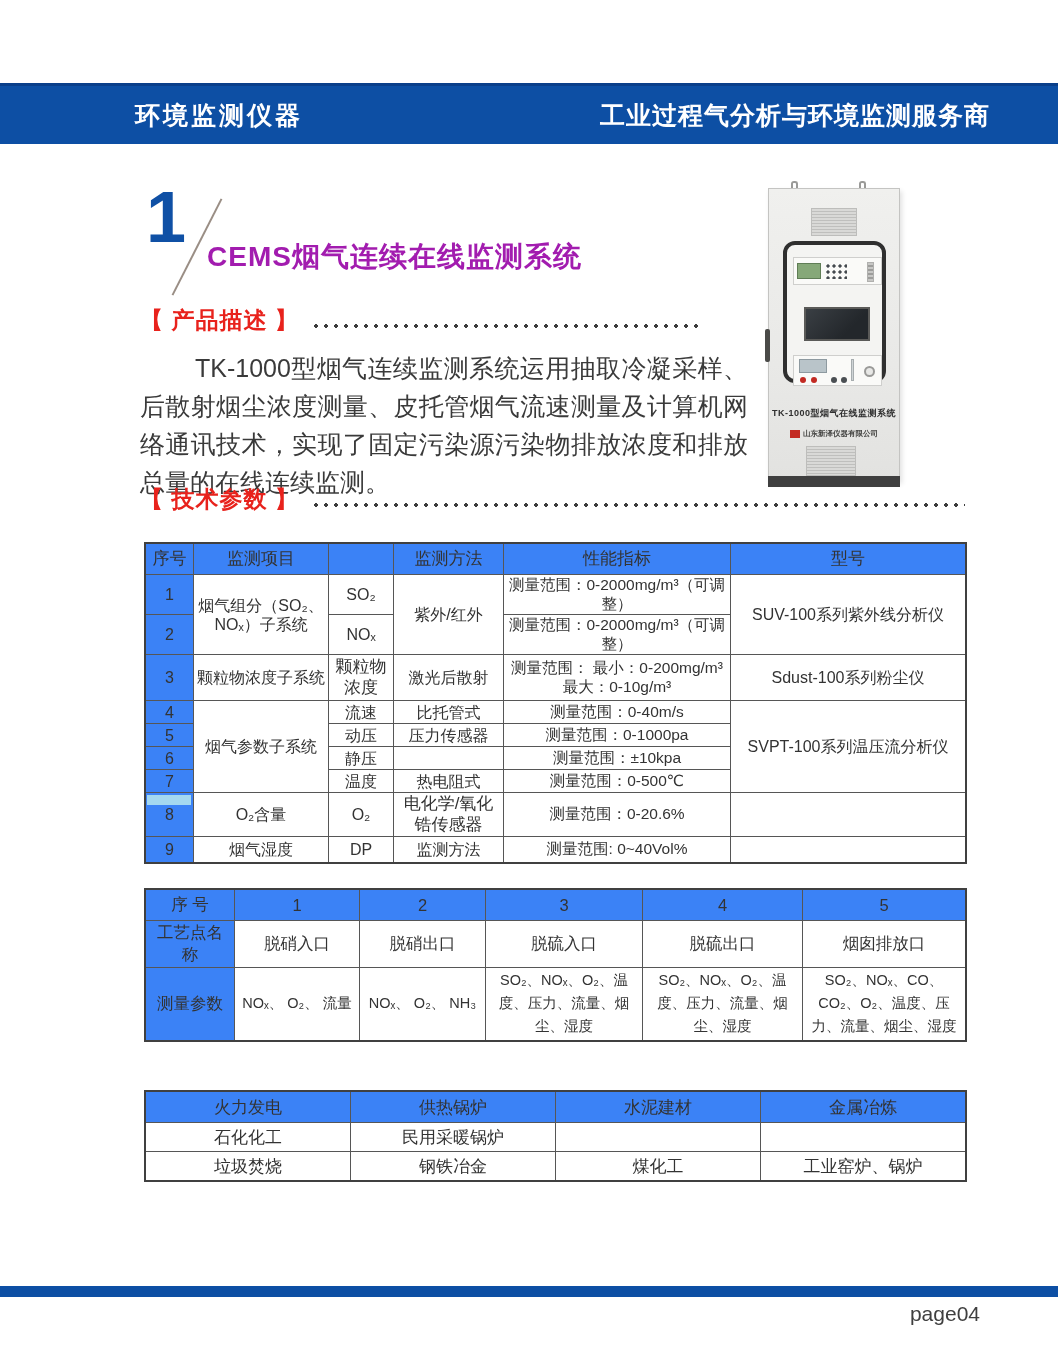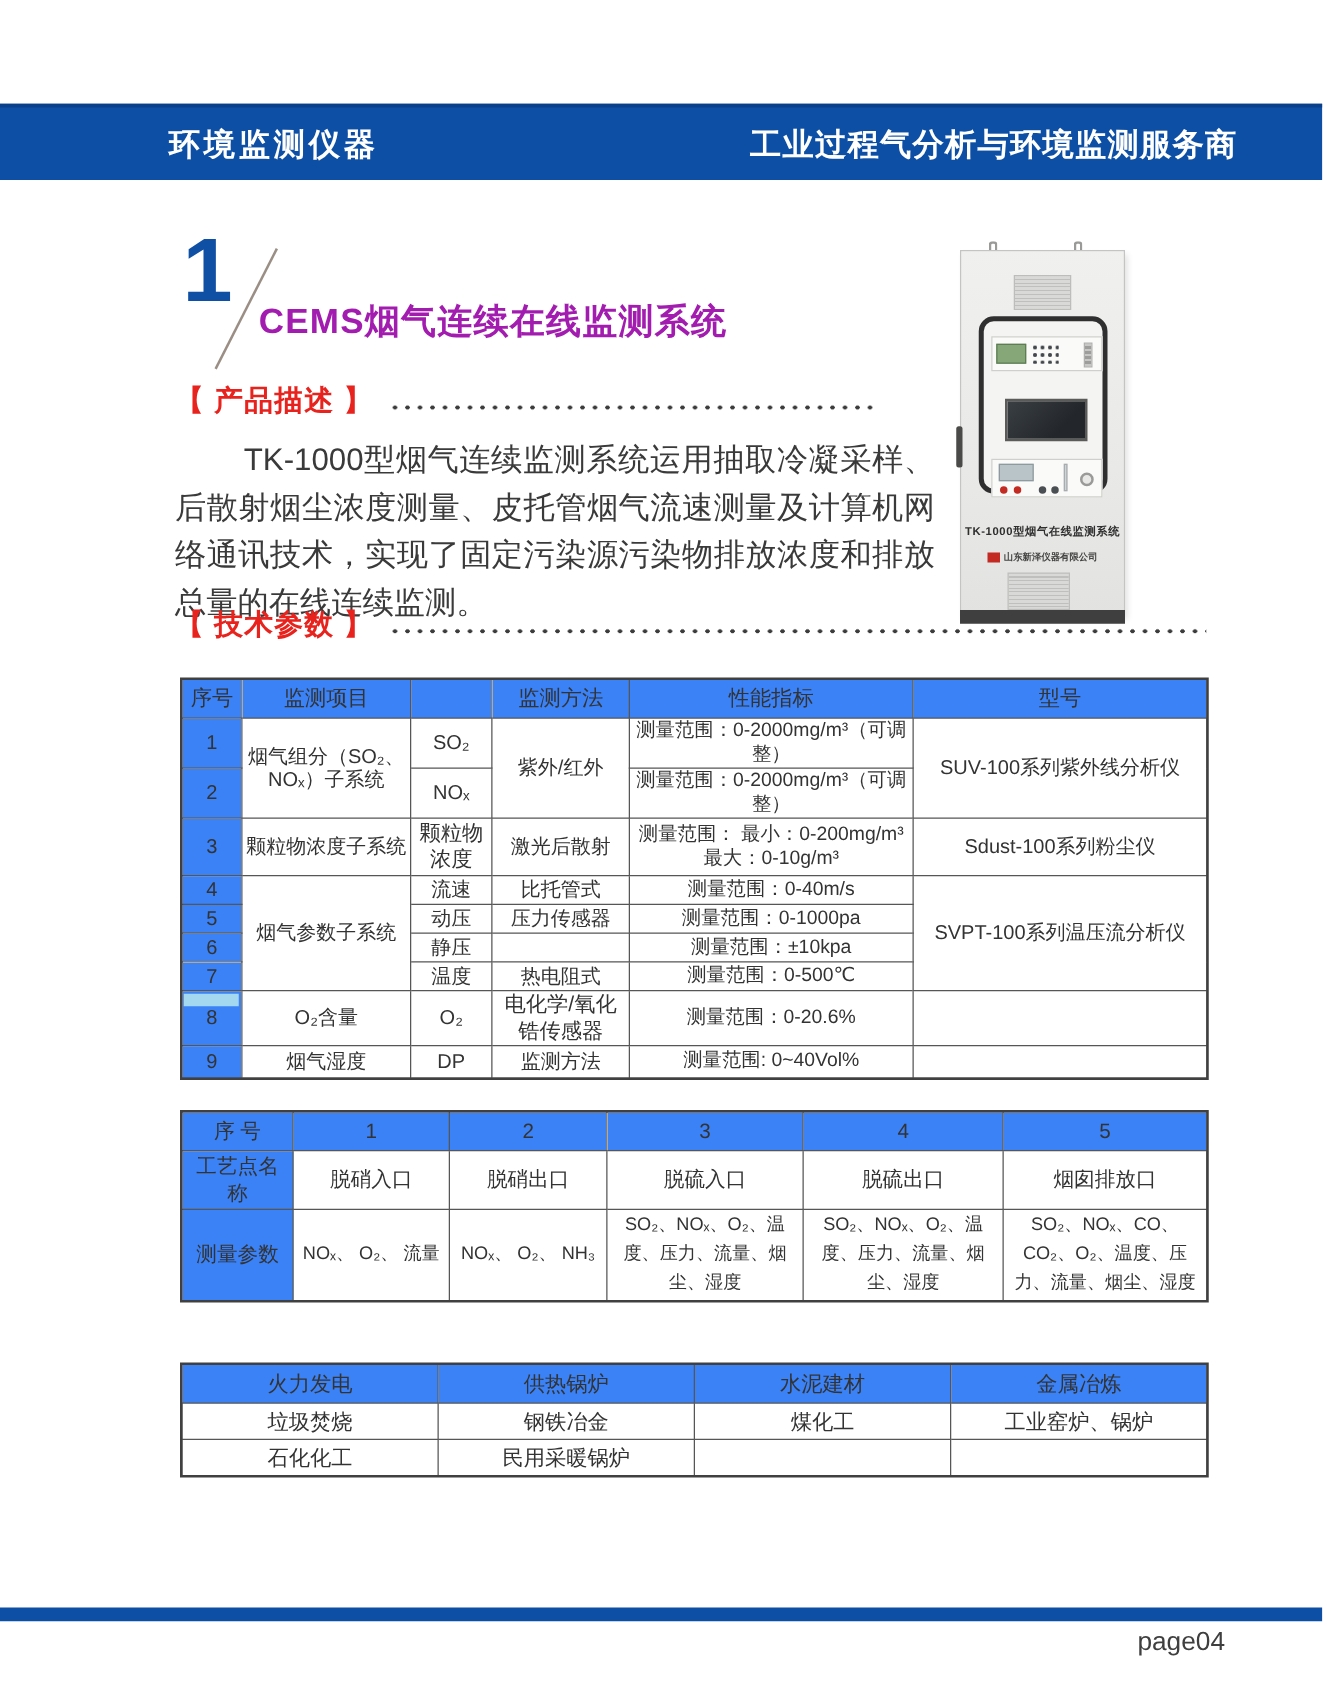--- a/index.html
+++ b/index.html
@@ -29,21 +29,21 @@
     letter-spacing:1px; }
   .heading .dots { flex:1; height:6px; margin:0 0 7px 12px;
     background-image:radial-gradient(circle, #3c3c3c 1.7px, transparent 1.9px);
     background-size:10px 6px; background-repeat:repeat-x; background-position:left center; }
 
   
   .desc-text { position:absolute; left:140px; top:349px; width:608px;
     font-size:25px; line-height:38px; color:#3a3a3a; text-indent:2.2em; text-align:justify; }
 
   
-  .cabinet { position:absolute; left:753px; top:192px; width:160px; height:314px; }
+  .cabinet { position:absolute; left:753px; top:180px; width:160px; height:314px; }
   .cab-hook { position:absolute; width:7px; height:8px; border:2px solid #9a9a98;
     border-bottom:none; border-radius:3px 3px 0 0; top:1px; }
   .cab-body { position:absolute; left:15px; top:8px; width:132px; height:293px;
     background:linear-gradient(180deg,#f0f0ee 0%,#e9e9e7 60%,#e2e2e0 100%);
     border:1px solid #c4c4c2; box-shadow:2px 3px 5px rgba(0,0,0,0.12); }
   .cab-grille { position:absolute; background:repeating-linear-gradient(180deg,#d9d9d7 0 2px,#bfbfbd 2px 3px);
     border:1px solid #bdbdbb; }
   .cab-window { position:absolute; left:14px; top:52px; width:103px; height:142px;
     border:4px solid #2f2f2f; border-radius:12px; background:#f4f4f2; }
   .cab-instr { position:absolute; left:6px; top:12px; width:89px; height:28px;
@@ -304,30 +304,30 @@
         <col style="width:205px">
       </colgroup>
     <tbody>
         <tr class="hrow">
       <td class="blue">火力发电</td>
       <td class="blue">供热锅炉</td>
       <td class="blue">水泥建材</td>
       <td class="blue">金属冶炼</td>
     </tr>
     <tr>
+      <td>石化化工</td>
+      <td>民用采暖锅炉</td>
+      <td></td>
+      <td></td>
+    </tr>
+    <tr>
       <td>垃圾焚烧</td>
       <td>钢铁冶金</td>
       <td>煤化工</td>
       <td>工业窑炉、锅炉</td>
     </tr>
-    <tr>
-      <td>石化化工</td>
-      <td>民用采暖锅炉</td>
-      <td></td>
-      <td></td>
-    </tr>
   </tbody>
     </table>
 
   <div class="footer-bar"></div>
   <div class="page-num">page04</div>
 
 </div>
 
 </body></html>

